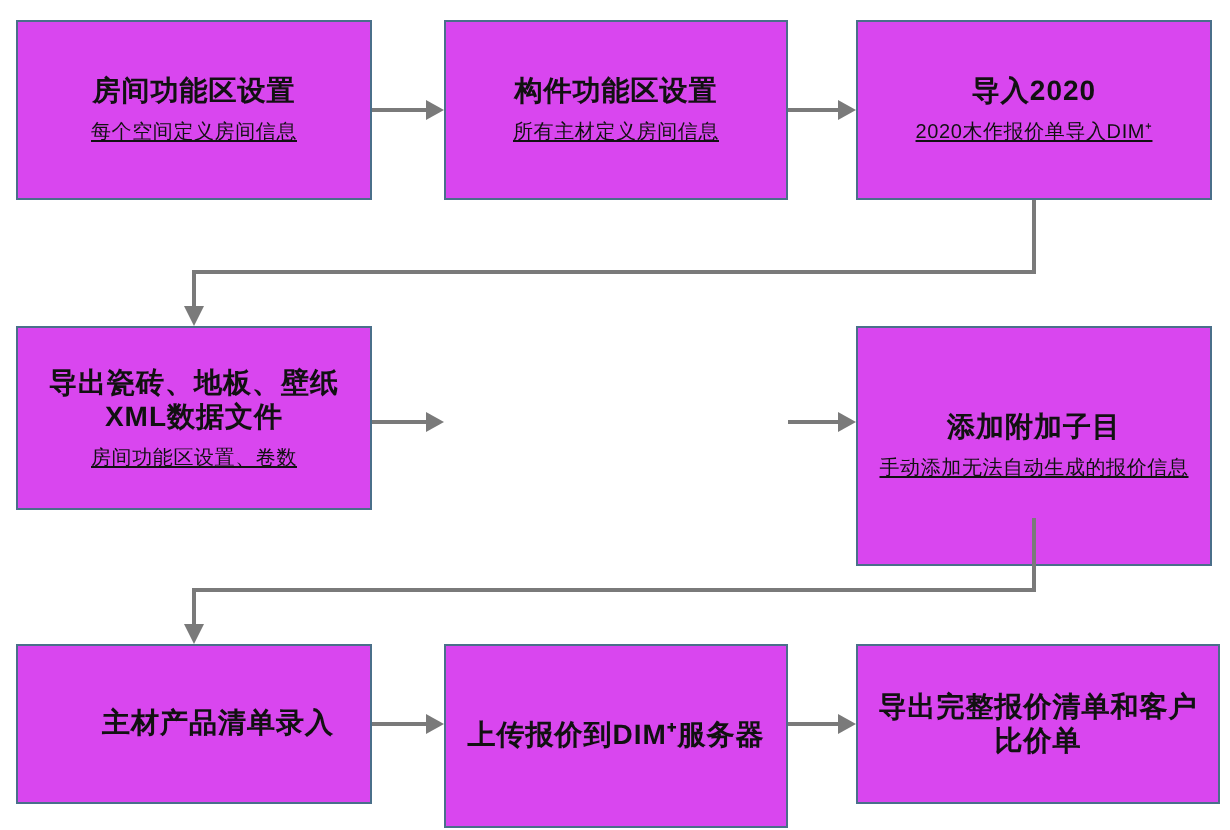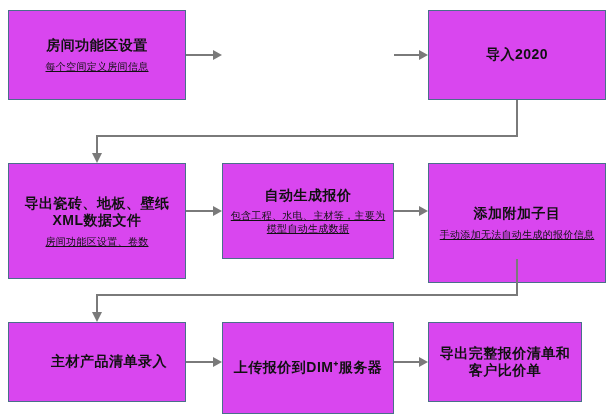--- a/index.html
+++ b/index.html
@@ -59,49 +59,50 @@
 </head>
 <body>
 
 <div id="flow">
 
   <div class="node" style="left:8px; top:10px; width:178px; height:90px;">
     <div class="title">房间功能区设置</div>
     <div class="sub">每个空间定义房间信息</div>
   </div>
 
+  <div class="node" style="left:222px; top:10px; width:172px; height:90px;">
+    <div class="title">构件功能区设置</div>
+    <div class="sub">所有主材定义房间信息</div>
+  </div>
 
   <div class="node" style="left:428px; top:10px; width:178px; height:90px;">
     <div class="title">导入2020</div>
+    <div class="sub">2020木作报价单导入DIM⁺</div>
   </div>
 
-  <div class="node" style="left:8px; top:163px; width:178px; height:116px;">
+  <div class="node" style="left:8px; top:163px; width:178px; height:92px;">
     <div class="title">导出瓷砖、地板、壁纸XML数据文件</div>
     <div class="sub">房间功能区设置、卷数</div>
   </div>
 
-  <div class="node" style="left:222px; top:163px; width:172px; height:96px;">
-    <div class="title">自动生成报价</div>
-    <div class="sub">包含工程、水电、主材等，主要为模型自动生成数据</div>
-  </div>
 
   <div class="node" style="left:428px; top:163px; width:178px; height:120px;">
     <div class="title">添加附加子目</div>
     <div class="sub">手动添加无法自动生成的报价信息</div>
   </div>
 
   <div class="node title-only" style="left:8px; top:322px; width:178px; height:80px;padding-left:30px;">
     <div class="title">主材产品清单录入</div>
   </div>
 
   <div class="node title-only" style="left:222px; top:322px; width:172px; height:92px;">
     <div class="title">上传报价到DIM⁺服务器</div>
   </div>
 
-  <div class="node title-only" style="left:428px; top:322px; width:154px; height:80px;">
+  <div class="node title-only" style="left:428px; top:322px; width:182px; height:80px;">
     <div class="title">导出完整报价清单和客户比价单</div>
   </div>
 
   <div class="arrow" style="left:186px; top:48px; width:36px; height:14px;">
     <svg width="36" height="14" viewBox="0 0 36 14">
       <line x1="0" y1="7" x2="27" y2="7" stroke="#7a7a7a" stroke-width="2"></line>
       <polygon points="27,2 36,7 27,12" fill="#7a7a7a"></polygon>
     </svg>
   </div>
 

